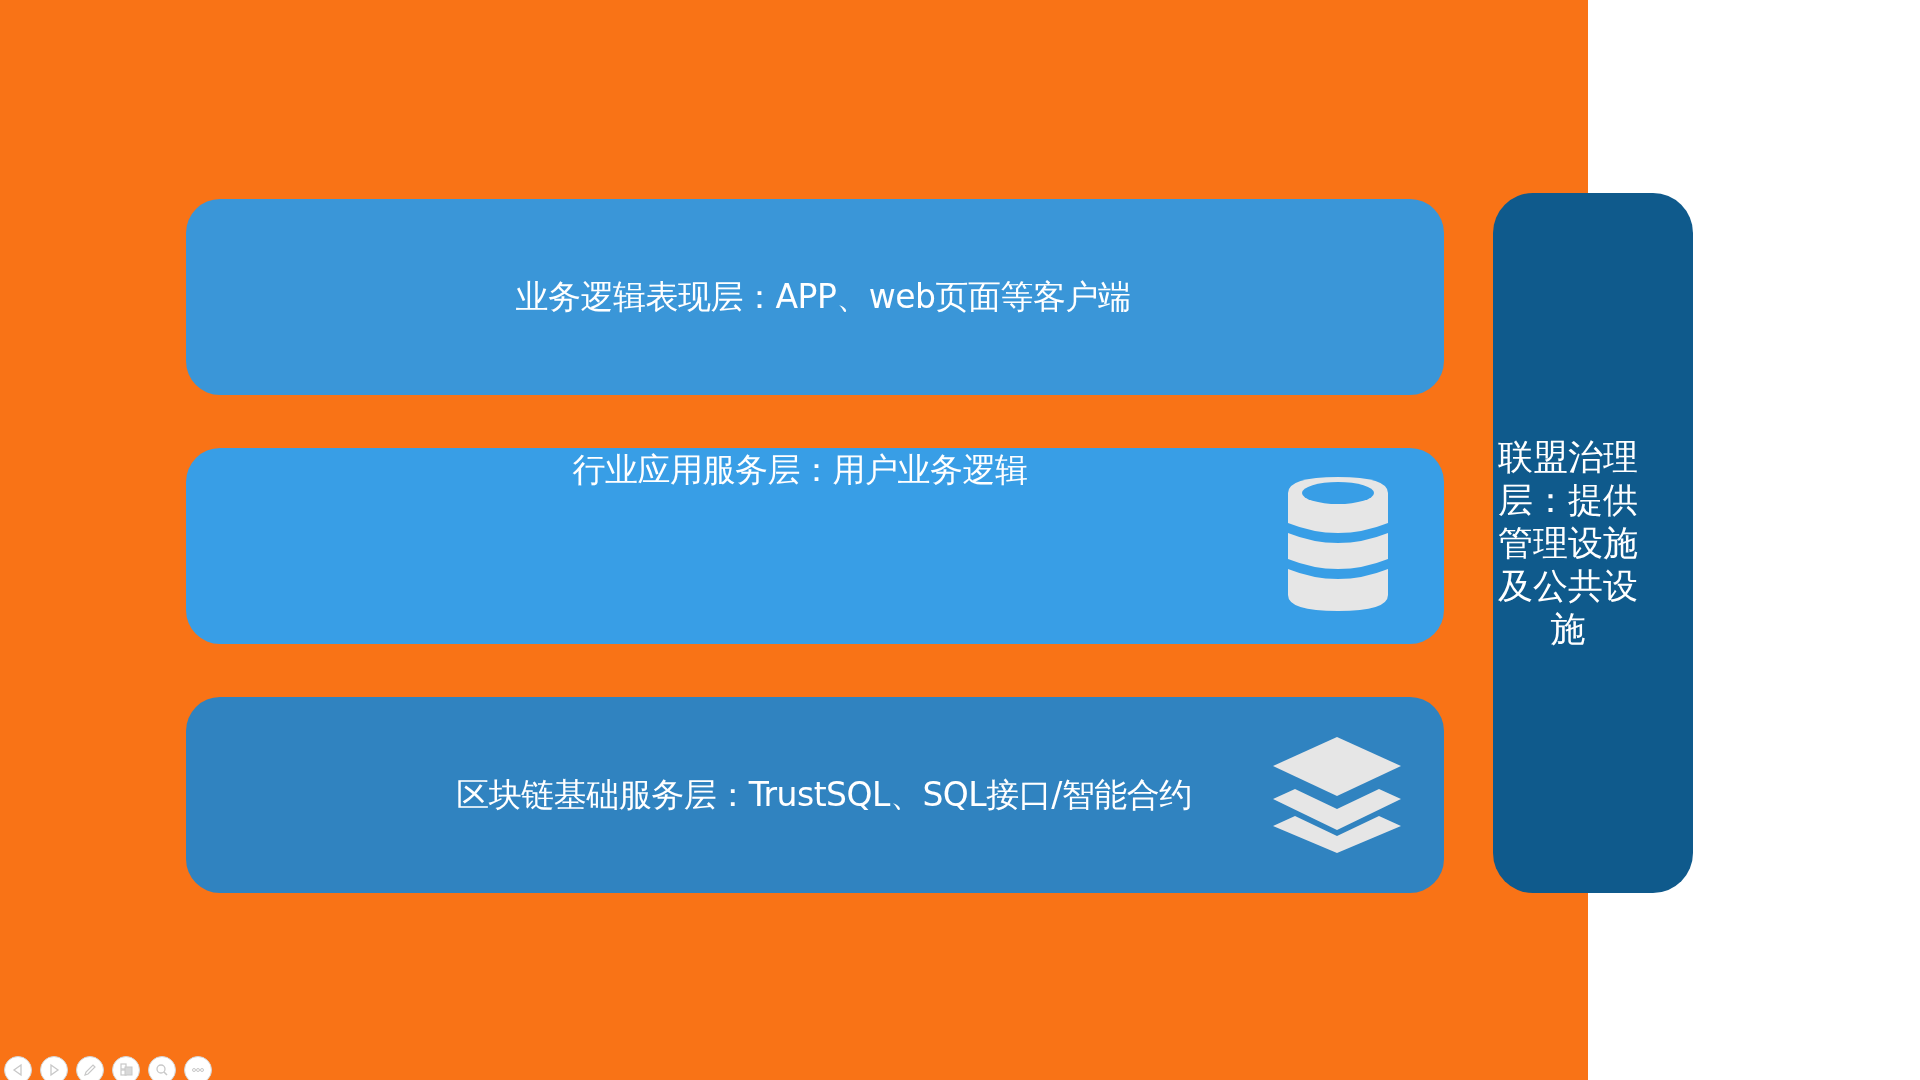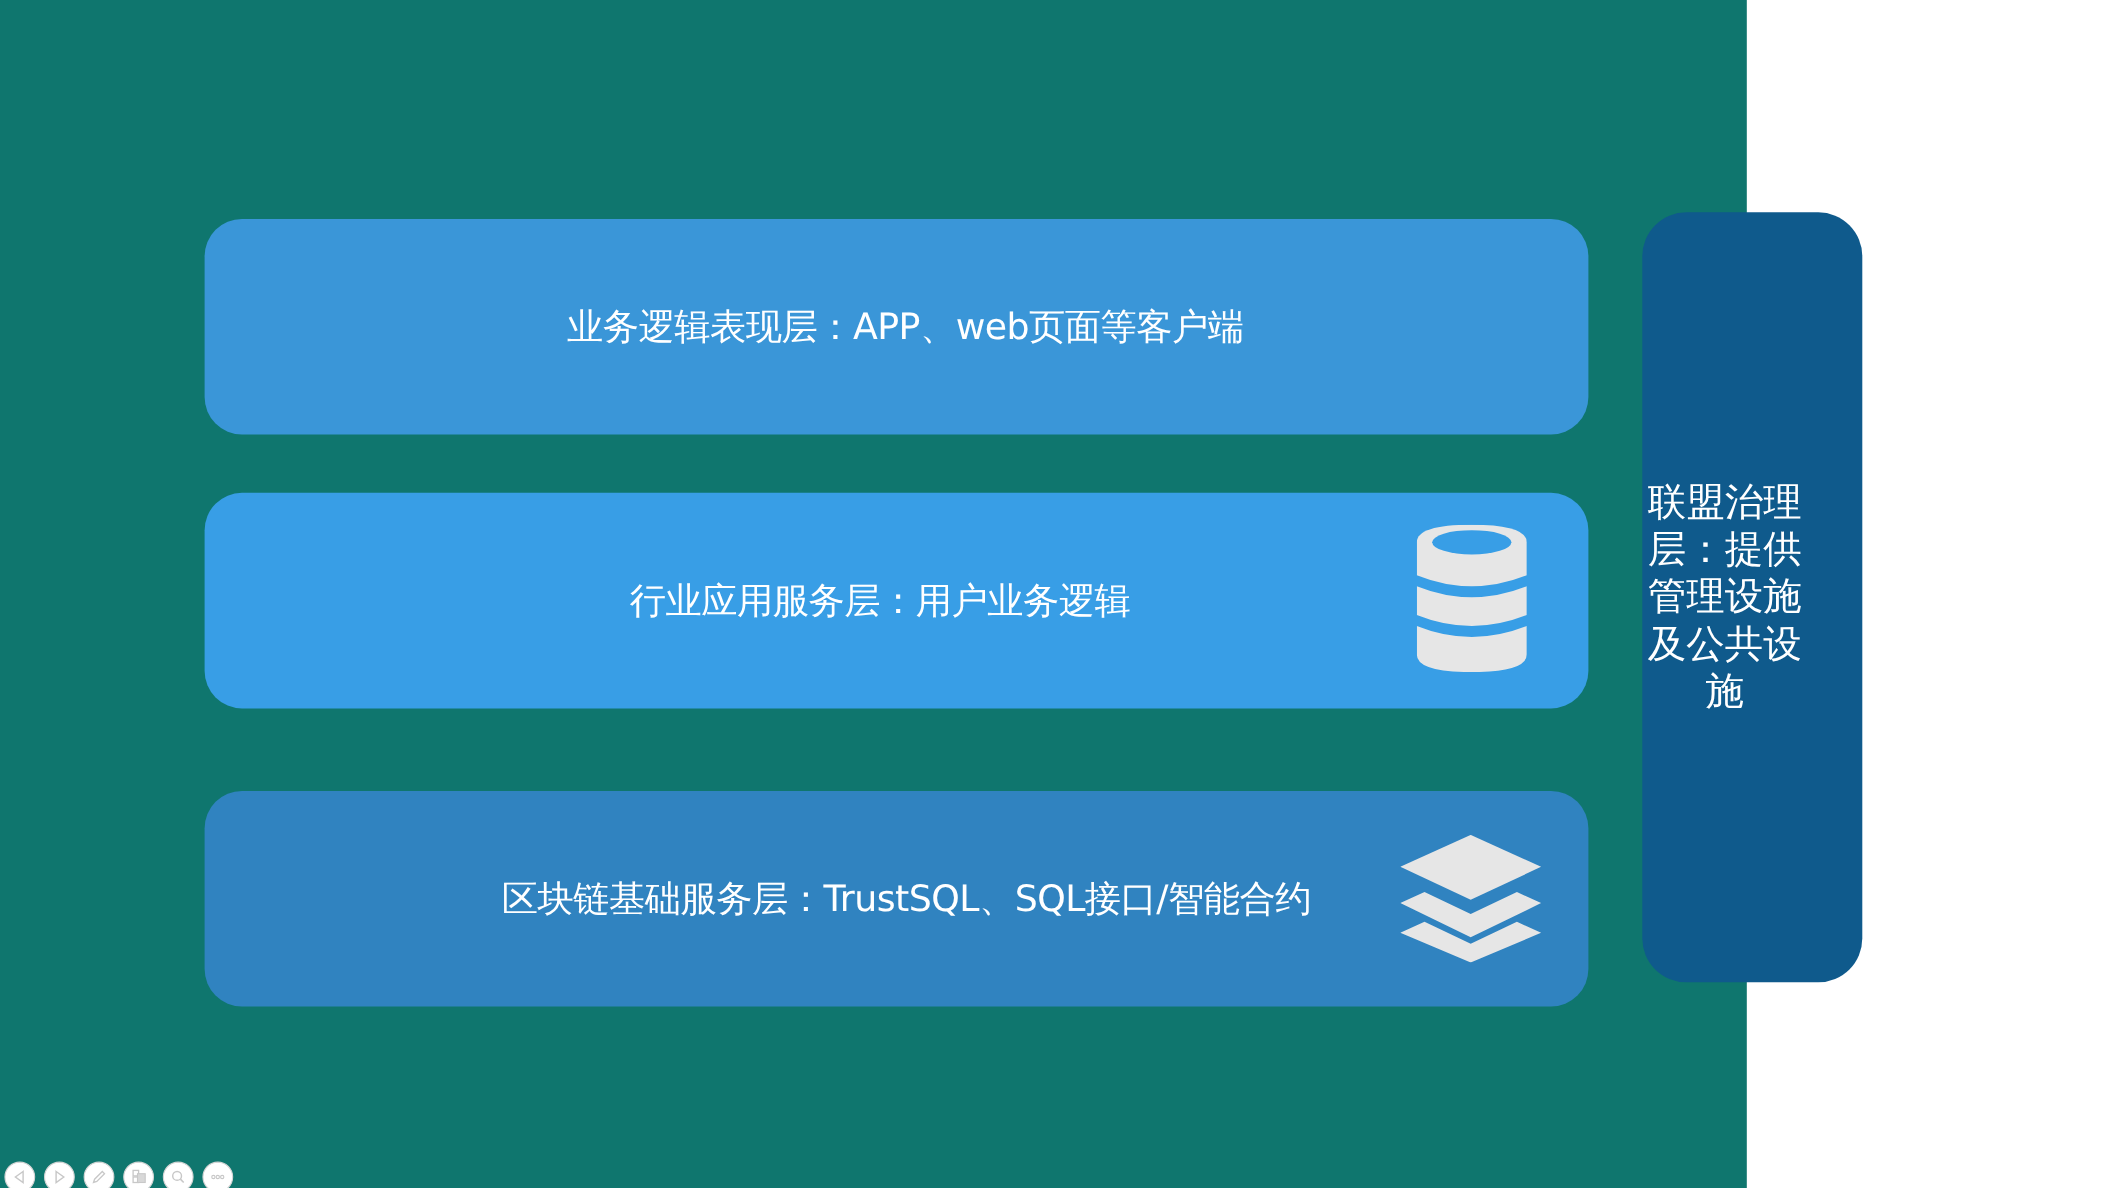--- a/index.html
+++ b/index.html
@@ -8,21 +8,21 @@
     width: 1920px;
     height: 1080px;
     background: #ffffff;
     overflow: hidden;
     font-family: "DejaVu Sans", "Liberation Sans", sans-serif;
   }
   .slide {
     position: relative;
     width: 1588px;
     height: 1080px;
-    background: #0f766e;
+    background: #f97316;
   }
   .layer {
     position: absolute;
     left: 186px;
     width: 1258px;
     height: 196px;
     border-radius: 34px;
     color: #ffffff;
     box-sizing: border-box;
   }
@@ -38,21 +38,21 @@
     flex-direction: column;
     justify-content: center;
     align-items: center;
     text-align: center;
     font-size: 33px;
     line-height: 44px;
     white-space: nowrap;
     letter-spacing: -0.5px;
   }
   .layer-1 .layer-text { width: 1274px; }
-  .layer-2 .layer-text { width: 1228px; }
+  .layer-2 .layer-text { width: 1228px; justify-content: space-between; }
   .layer-3 .layer-text { width: 1276px; }
   .layer-icon {
     position: absolute;
   }
   .layer-2 .layer-icon { left: 1102px; top: 29px; width: 100px; height: 134px; }
   .layer-3 .layer-icon { left: 1087px; top: 40px; width: 128px; height: 116px; }
 
   .governance {
     position: absolute;
     left: 1493px;
@@ -118,21 +118,21 @@
 
           <path d="M0 56 Q50 76 100 56 L100 82 Q50 102 0 82 Z"></path>
 
           <path d="M0 16 Q0 0 50 0 Q100 0 100 16 L100 46 Q50 66 0 46 Z"></path>
         </g>
         <ellipse cx="50" cy="16" rx="36" ry="11" fill="#389ee6"></ellipse>
       </svg>
     </div>
   </div>
 
-  <div class="layer layer-3" style="background: rgb(48, 131, 192); margin-top: 22px;">
+  <div class="layer layer-3" style="background: rgb(48, 131, 192);">
     <div class="layer-text">
       <div>区块链基础服务层：TrustSQL、SQL接口/智能合约</div>
     </div>
     <div class="layer-icon">
       <svg viewBox="0 0 128 116" width="128" height="116">
         <g fill="#e6e6e6">
           <polygon points="64,0 128,29 64,59 0,29"></polygon>
           <polygon points="22,52 64,72 106,52 128,62 64,93 0,62"></polygon>
           <polygon points="22,79 64,99 106,79 128,89 64,116 0,89"></polygon>
         </g>

